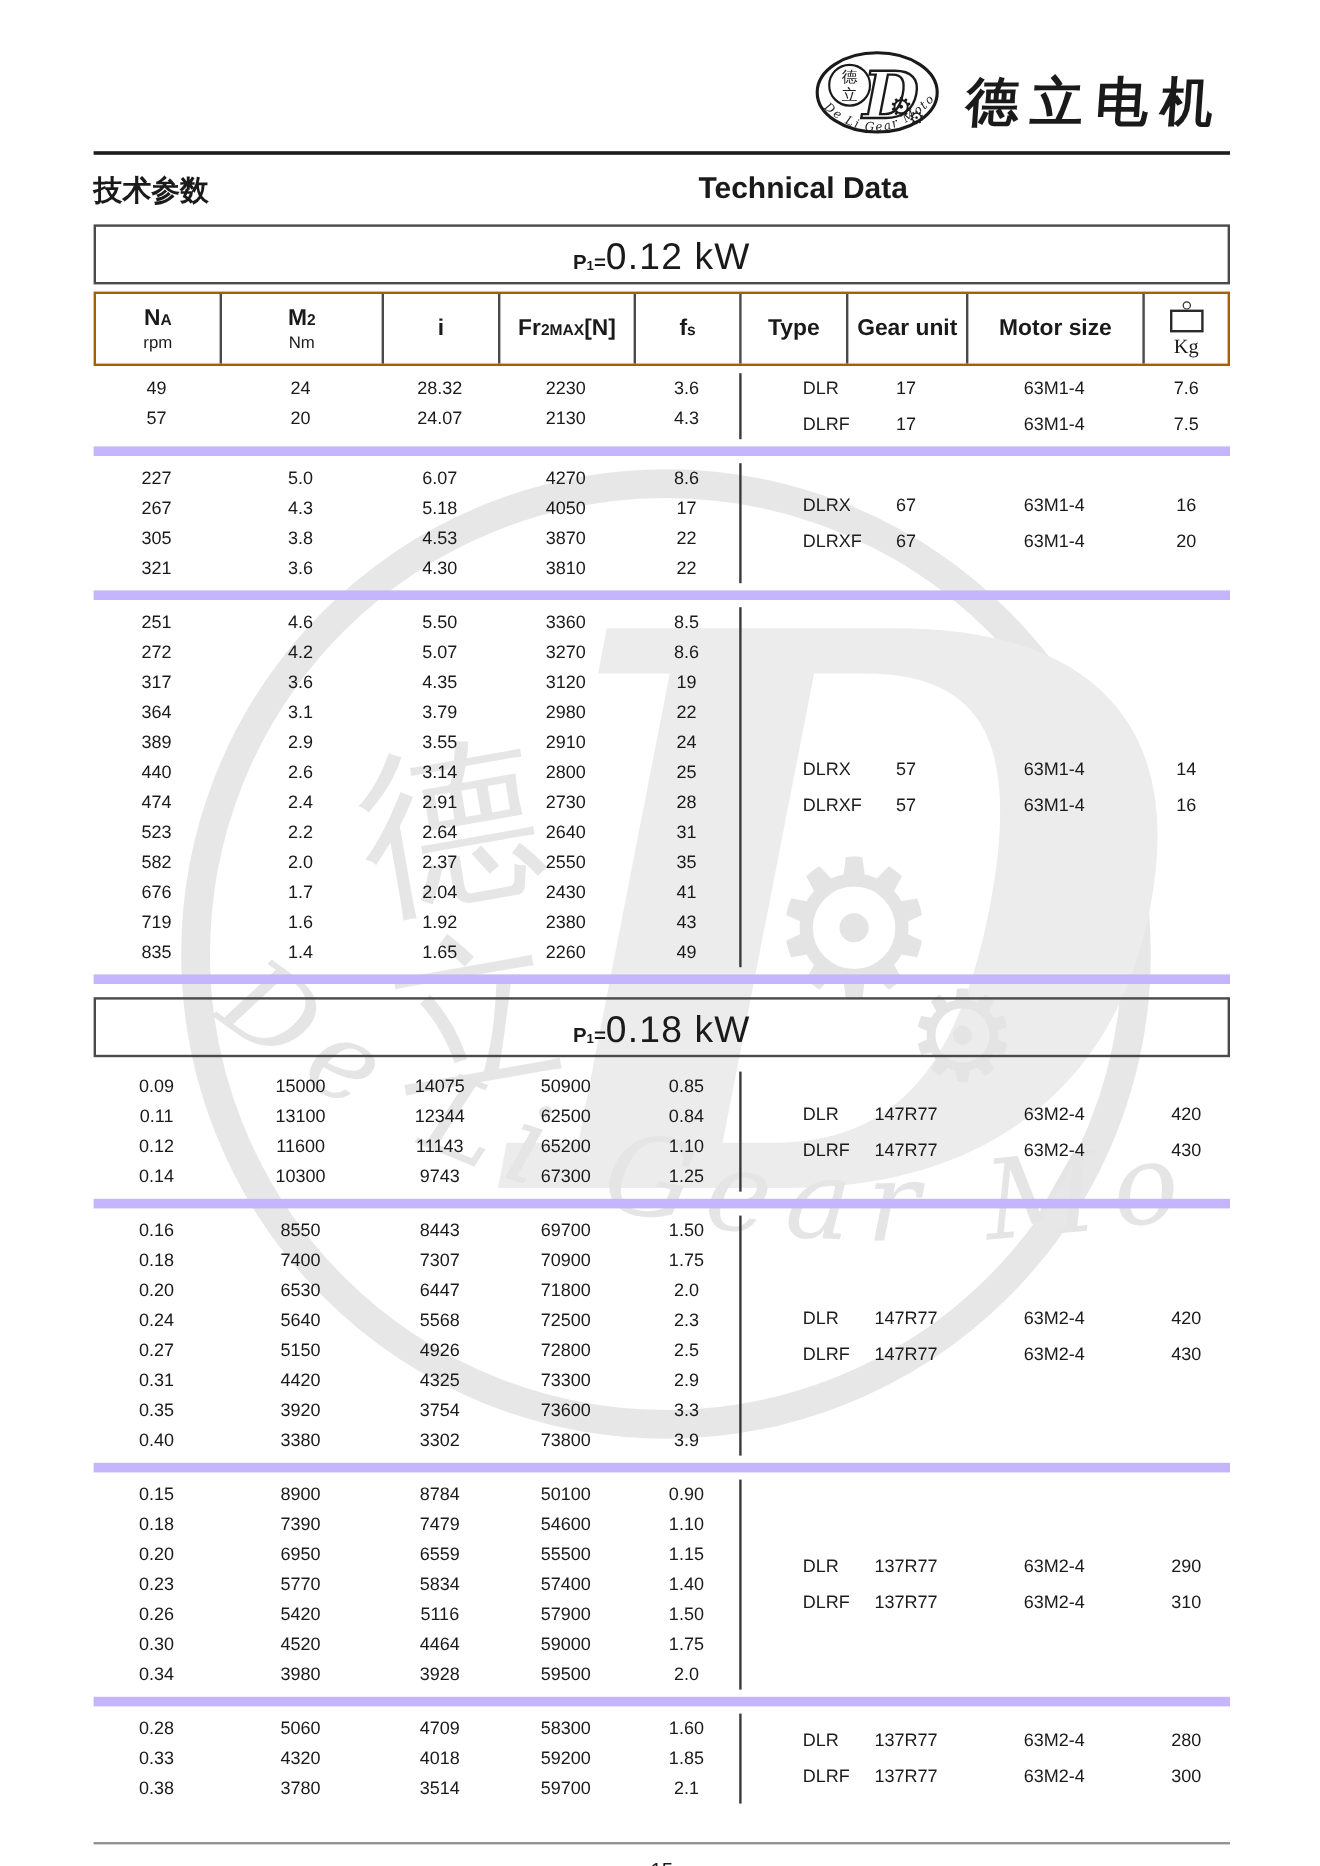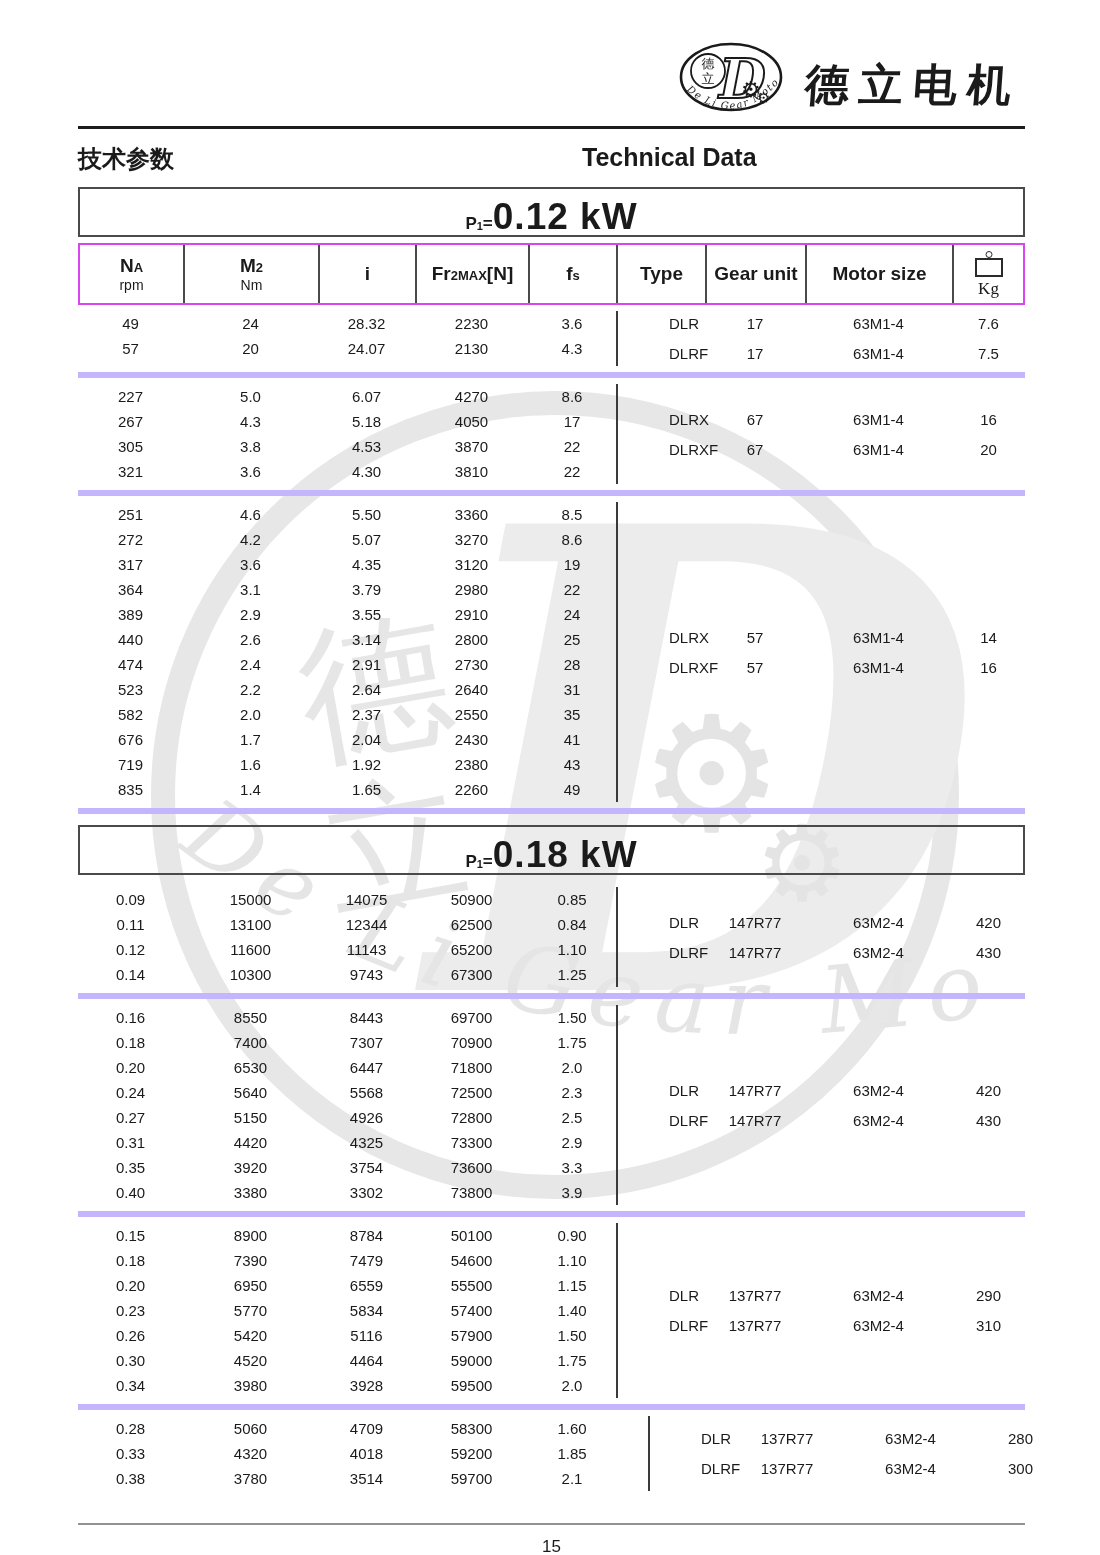--- a/index.html
+++ b/index.html
@@ -14,37 +14,37 @@
   .top-rule{height:3px;background:#1c1c1c;margin-top:0;}
   .title-row{position:relative;height:34px;margin-top:12px;}
   .title-cn{position:absolute;left:0;top:2px;font-size:24px;font-weight:bold;}
   .title-en{position:absolute;left:504px;top:2px;font-size:25px;font-weight:bold;}
 
   
   .power-box{height:50px;border:2px solid #4a4a4a;box-sizing:border-box;display:flex;align-items:baseline;justify-content:center;margin-bottom:6px;padding-top:7px;}
   .power-p{font-size:17px;font-weight:bold;}
   .power-sub{font-size:11px;font-weight:bold;position:relative;top:1px;}
   .power-eq{font-size:17px;font-weight:bold;}
-  .power-val{font-size:37px;font-weight:bold;letter-spacing:1px;}
+  .power-val{font-size:31px;font-weight:normal;letter-spacing:1px;}
 
   
-  .col-header{height:62px;border:2px solid #d946ef;box-sizing:border-box;display:grid;grid-template-columns:105px 135px 97px 113px 88px 89px 100px 147px 69px;}
+  .col-header{height:62px;border:2px solid #a16207;box-sizing:border-box;display:grid;grid-template-columns:105px 135px 97px 113px 88px 89px 100px 147px 69px;}
   .hcell{border-right:2px solid #4a4a4a;display:flex;flex-direction:column;align-items:center;justify-content:center;line-height:1.15;}
   .hcell:last-child{border-right:none;}
   .hmain{font-size:19px;font-weight:bold;}
   .hsubscript{font-size:13px;font-weight:bold;}
   .hunit{font-size:14px;}
   .weight-icon{width:28px;height:19px;border:2px solid #2a2a2a;position:relative;margin-top:8px;box-sizing:border-box;background:#fff;}
   .weight-icon::before{content:'';position:absolute;top:-9px;left:50%;transform:translateX(-50%);width:5px;height:5px;border:1.5px solid #2a2a2a;border-radius:50%;background:#fff;}
   .kg-label{font-size:17px;margin-top:2px;font-family:Liberation Serif, serif;}
 
   
   .groups{}
-  .group{display:flex;padding:6px 0;border-bottom:6px solid #c4b5fd;}
-  .group.last{border-bottom:none;gap:32px;}
+  .group{display:flex;padding:6px 0;border-bottom:8px solid #c4b5fd;}
+  .group.last{border-bottom:none;}
   .rows{width:538px;}
   .row{display:grid;grid-template-columns:105px 135px 97px 113px 88px;height:25px;line-height:25px;}
   .cell{text-align:center;font-size:15px;}
   .models{width:409px;box-sizing:border-box;border-left:2px solid #3a3a3a;display:flex;flex-direction:column;justify-content:center;gap:5px;}
   .mrow{display:grid;grid-template-columns:87px 100px 147px 73px;height:25px;line-height:25px;}
   .mcell{text-align:center;font-size:15px;}
   .mcell.m0{text-align:left;padding-left:51px;}
 
   .table-sec{margin-top:0;}
   .table-sec + .table-sec{margin-top:11px;}

